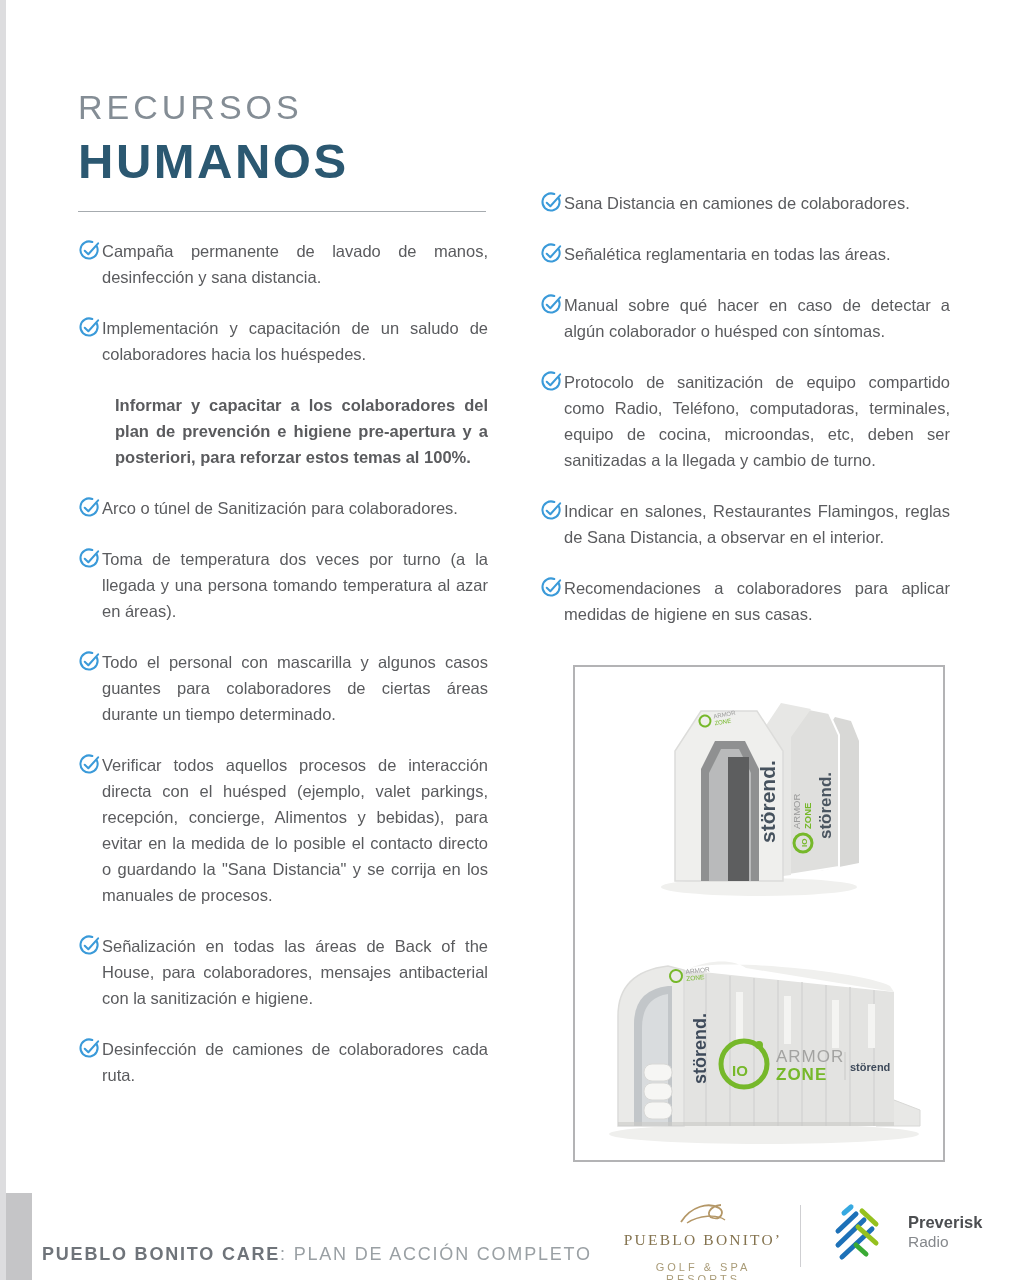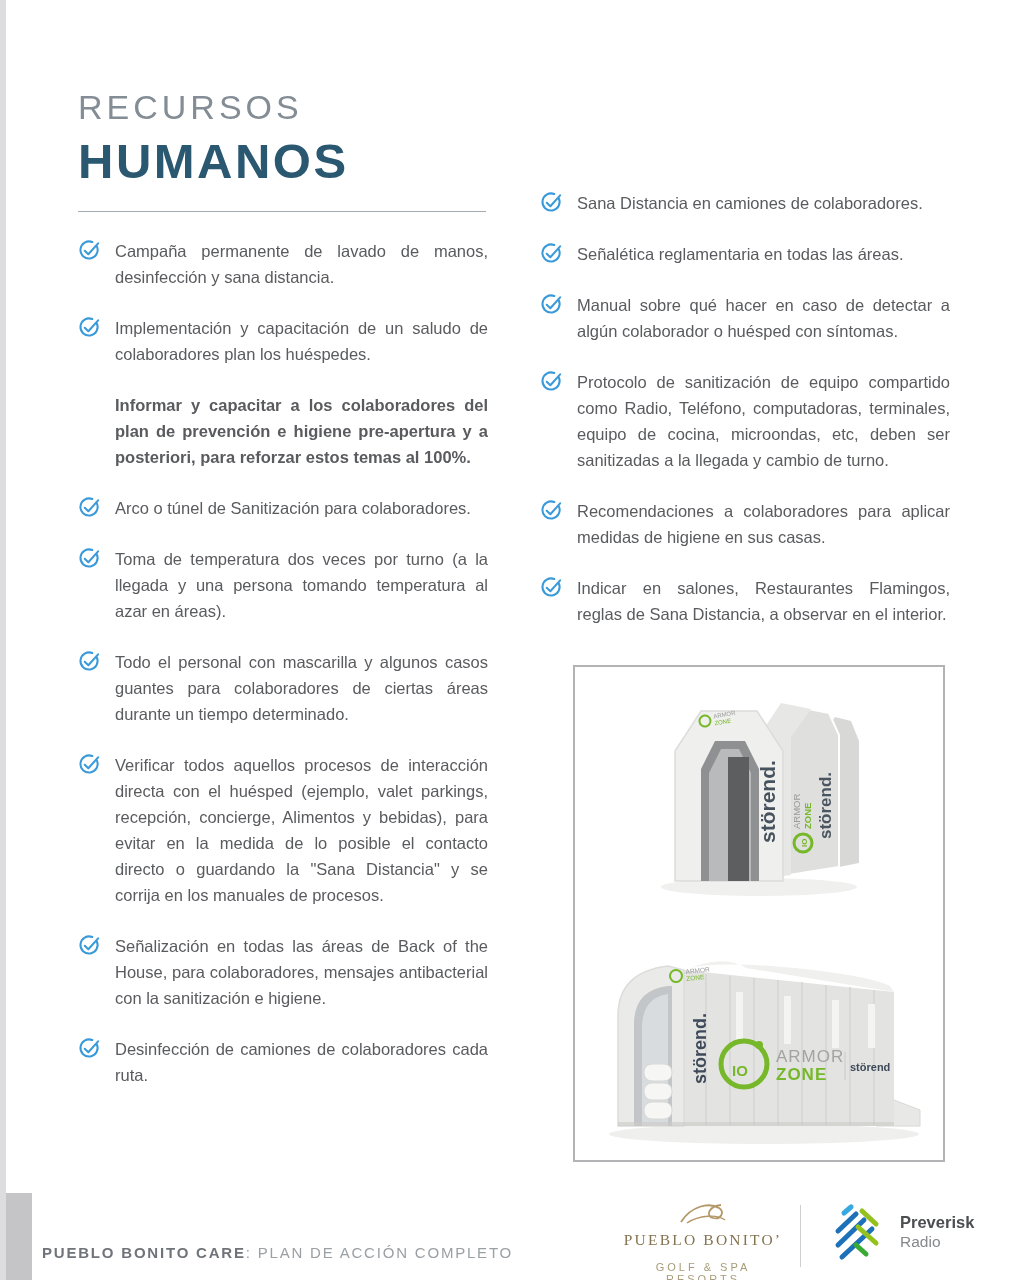--- a/index.html
+++ b/index.html
@@ -15,41 +15,41 @@
   .title-block{position:absolute;left:78px;top:88px;width:410px;}
   .title-line1{font-size:34px;font-weight:400;letter-spacing:4px;color:#848d95;margin:0;}
   .title-line2{font-size:49px;font-weight:700;letter-spacing:2.5px;color:#2b5871;margin:6px 0 0 0;}
   .title-rule{position:absolute;left:78px;top:211px;width:408px;height:0;border-top:1px solid #a6abaf;}
 
   
   .col{position:absolute;}
   .col-left{left:78px;top:238px;width:410px;}
   .col-right{left:540px;top:190px;width:410px;}
 
-  .item{display:flex;gap:13px;margin-bottom:25px;}
+  .item{display:flex;margin-bottom:25px;}
   .check{flex:0 0 24px;height:24px;margin-top:0;}
   .check svg{display:block;}
   .item-text{flex:1;margin:0;font-size:16.5px;line-height:26px;text-align:justify;color:#5a5b5e;}
   .item.no-check{padding-left:37px;font-weight:bold;}
 
   
   .image-box{margin-left:33px;margin-top:38px;width:372px;height:497px;border:2px solid #b3b3b5;
              background:#fff;display:flex;flex-direction:column;align-items:center;justify-content:space-between;
              padding:8px 0 4px 0;box-sizing:border-box;}
   .photo{display:block;}
 
   
-  .footer-label{position:absolute;left:42px;top:1234px;font-size:15px;letter-spacing:1.8px;color:#9aa0a4;white-space:nowrap;margin-top:10px;}
+  .footer-label{position:absolute;left:42px;top:1234px;font-size:18px;letter-spacing:1.8px;color:#9aa0a4;white-space:nowrap;margin-top:10px;}
   .footer-label .bold{font-weight:700;color:#6f747a;}
   .pb-logo{position:absolute;left:618px;top:1198px;width:170px;text-align:center;}
   .pb-emblem{height:28px;}
   .pb-name{font-family:"Liberation Serif", serif;font-size:15.5px;letter-spacing:2.2px;color:#84734f;margin-top:1px;}
   .pb-sub{font-size:11px;letter-spacing:3px;color:#a99b77;margin-top:12px;}
   .footer-divider{position:absolute;left:800px;top:1205px;width:1px;height:62px;background:#cfcfd2;}
-  .pv-logo{position:absolute;left:832px;top:1203px;display:flex;align-items:center;gap:18px;}
+  .pv-logo{position:absolute;left:832px;top:1203px;display:flex;align-items:center;gap:26px;}
   .pv-text .pv-name{font-size:16.5px;font-weight:700;color:#4c4e51;line-height:19px;}
   .pv-text .pv-group{font-size:15.5px;color:#85888c;line-height:19px;}
 </style>
 </head>
 <body>
 
 <div id="page">
   <div class="edge-left"></div>
   <div class="edge-right"></div>
   <div class="corner-block"></div>
@@ -70,21 +70,21 @@
         </span>
       <p class="item-text">Campaña permanente de lavado de manos, desinfección y sana distancia.</p>
     </div>
     <div class="item">
       <span class="check">
           <svg width="24" height="24" viewBox="0 0 26 26" fill="none" stroke="#3a9ad9" stroke-width="2.2" stroke-linecap="round" stroke-linejoin="round">
             <path d="M20.4 9.1 A 9.3 9.3 0 1 1 15.5 4.4"></path>
             <path d="M7.3 13.8 L11.2 17.6 L21.8 5.8"></path>
           </svg>
         </span>
-      <p class="item-text">Implementación y capacitación de un saludo de colaboradores plan los huéspedes.</p>
+      <p class="item-text">Implementación y capacitación de un saludo de colaboradores hacia los huéspedes.</p>
     </div>
     <div class="item no-check">
       <p class="item-text">Informar y capacitar a los colaboradores del plan de prevención e higiene pre-apertura y a posteriori, para reforzar estos temas al 100%.</p>
     </div>
     <div class="item">
       <span class="check">
           <svg width="24" height="24" viewBox="0 0 26 26" fill="none" stroke="#3a9ad9" stroke-width="2.2" stroke-linecap="round" stroke-linejoin="round">
             <path d="M20.4 9.1 A 9.3 9.3 0 1 1 15.5 4.4"></path>
             <path d="M7.3 13.8 L11.2 17.6 L21.8 5.8"></path>
           </svg>
@@ -175,30 +175,30 @@
         </span>
       <p class="item-text">Protocolo de sanitización de equipo compartido como Radio, Teléfono, computadoras, terminales, equipo de cocina, microondas, etc, deben ser sanitizadas a la llegada y cambio de turno.</p>
     </div>
     <div class="item">
       <span class="check">
           <svg width="24" height="24" viewBox="0 0 26 26" fill="none" stroke="#3a9ad9" stroke-width="2.2" stroke-linecap="round" stroke-linejoin="round">
             <path d="M20.4 9.1 A 9.3 9.3 0 1 1 15.5 4.4"></path>
             <path d="M7.3 13.8 L11.2 17.6 L21.8 5.8"></path>
           </svg>
         </span>
+      <p class="item-text">Indicar en salones, Restaurantes Flamingos, reglas de Sana Distancia, a observar en el interior.</p>
+    </div>
+    <div class="item">
+      <span class="check">
+          <svg width="24" height="24" viewBox="0 0 26 26" fill="none" stroke="#3a9ad9" stroke-width="2.2" stroke-linecap="round" stroke-linejoin="round">
+            <path d="M20.4 9.1 A 9.3 9.3 0 1 1 15.5 4.4"></path>
+            <path d="M7.3 13.8 L11.2 17.6 L21.8 5.8"></path>
+          </svg>
+        </span>
       <p class="item-text">Recomendaciones a colaboradores para aplicar medidas de higiene en sus casas.</p>
-    </div>
-    <div class="item">
-      <span class="check">
-          <svg width="24" height="24" viewBox="0 0 26 26" fill="none" stroke="#3a9ad9" stroke-width="2.2" stroke-linecap="round" stroke-linejoin="round">
-            <path d="M20.4 9.1 A 9.3 9.3 0 1 1 15.5 4.4"></path>
-            <path d="M7.3 13.8 L11.2 17.6 L21.8 5.8"></path>
-          </svg>
-        </span>
-      <p class="item-text">Indicar en salones, Restaurantes Flamingos, reglas de Sana Distancia, a observar en el interior.</p>
     </div>
 
     <div class="image-box">
 
       <svg class="photo" width="300" height="235" viewBox="0 0 300 235">
         <ellipse cx="150" cy="212" rx="98" ry="9" fill="#f0f0ee"></ellipse>
         <path d="M210 196 V66 L226 42 L242 46 L250 66 V188 Z" fill="#d8d8d6"></path>
         <path d="M180 200 V62 L200 34 L220 38 L230 60 V192 Z" fill="#dfdfdd" stroke="#ffffff" stroke-width="2"></path>
         <path d="M152 204 V58 L172 28 L202 34 L182 62 V200 Z" fill="#e7e7e5"></path>
         <path d="M66 206 V76 L92 36 H148 L174 76 V206 Z" fill="#efefed" stroke="#dcdcda" stroke-width="1.5"></path>

